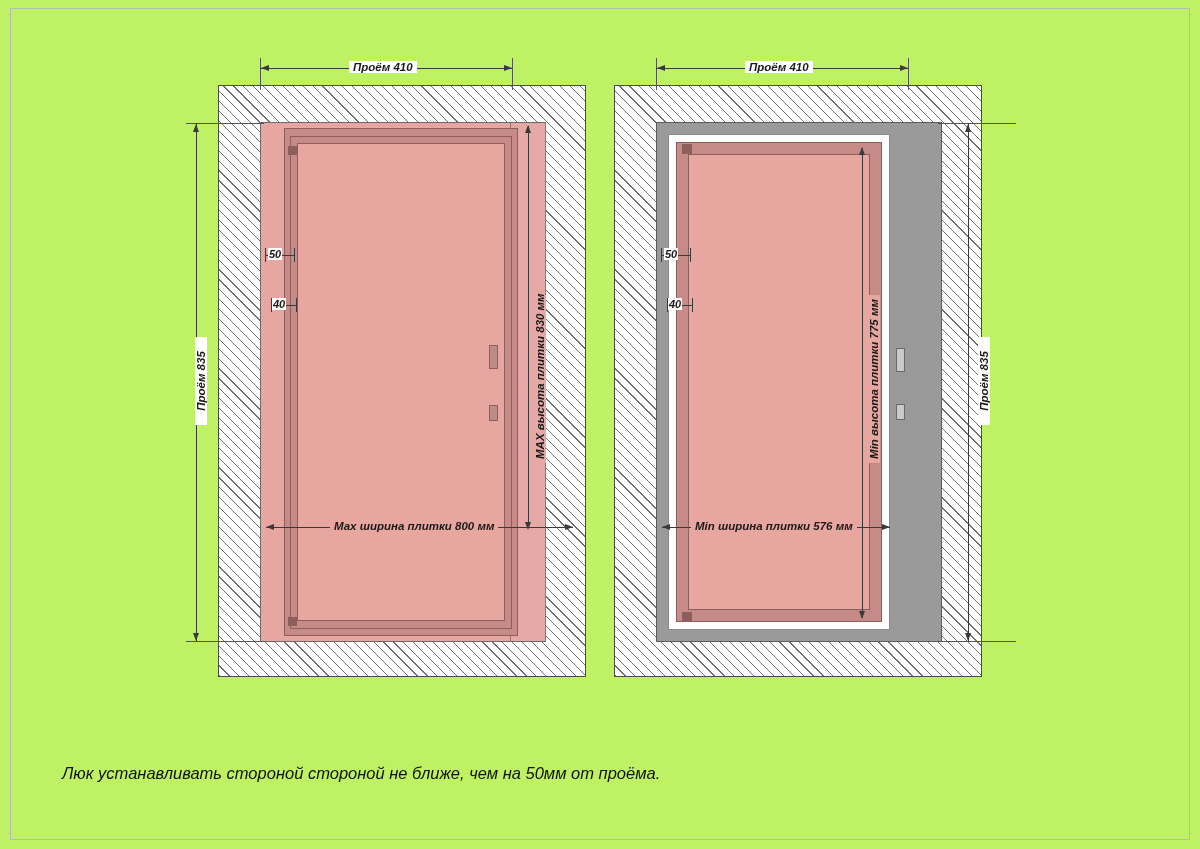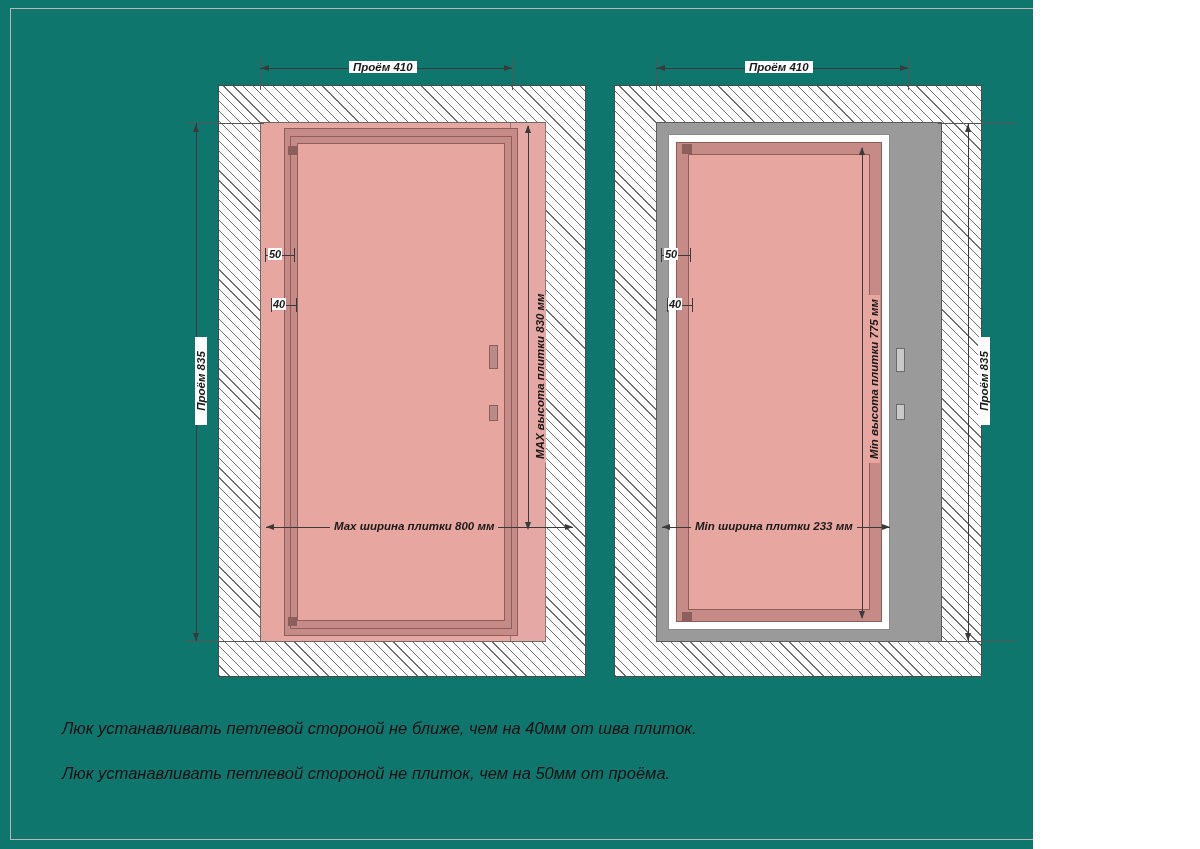--- a/index.html
+++ b/index.html
@@ -5,23 +5,23 @@
   html, body {
     margin: 0;
     padding: 0;
     background: #ffffff;
   }
   body {
     font-family: "Liberation Sans", sans-serif;
   }
   #page {
     position: relative;
-    width: 1033px;
+    width: 1200px;
     height: 849px;
-    background: #0f766e;
+    background: #bef264;
     overflow: hidden;
   }
   .frame-border {
     position: absolute;
     left: 10px;
     top: 8px;
     width: 1180px;
     height: 832px;
     border: 1px solid #b9b9b9;
     box-sizing: border-box;
@@ -249,29 +249,28 @@
     <div class="dim-text vert rot-neg90" style="left:940px; top:375px; width:80px; text-align:center;">Проём 835</div>
 
     <div class="dim-line v-line" style="left:862px; top:148px; height:470px; width:1px;"></div>
     <div class="arrow arrow-up" style="left:859px; top:147px;"></div>
     <div class="arrow arrow-down" style="left:859px; top:611px;"></div>
     <div class="dim-text vert rot-neg90" style="left:790px; top:373px; width:160px; text-align:center; background:#e8a6a0;">Min высота плитки 775 мм</div>
 
     <div class="dim-line h-line" style="left:662px; top:527px; width:228px; height:1px;"></div>
     <div class="arrow arrow-left" style="left:662px; top:523.5px;"></div>
     <div class="arrow arrow-right" style="left:882px; top:523.5px;"></div>
-    <div class="dim-text" style="left:691px; top:520px; background:#e8a6a0;">Min ширина плитки 233 мм</div>
+    <div class="dim-text" style="left:691px; top:520px; background:#e8a6a0;">Min ширина плитки 576 мм</div>
 
     <div class="tick" style="left:661px; top:248px; height:14px;"></div>
     <div class="tick" style="left:690px; top:248px; height:14px;"></div>
     <div class="dim-line h-line" style="left:661px; top:255px; width:29px; height:1px;"></div>
     <div class="dim-text small" style="left:664px; top:248px;">50</div>
 
     <div class="tick" style="left:667px; top:298px; height:14px;"></div>
     <div class="tick" style="left:692px; top:298px; height:14px;"></div>
     <div class="dim-line h-line" style="left:667px; top:305px; width:25px; height:1px;"></div>
     <div class="dim-text small" style="left:668px; top:298px;">40</div>
   </div>
 
-  <div class="note" style="left:62px; top:719px;">Люк устанавливать петлевой стороной не ближе,  чем на 40мм от шва плиток.</div>
-  <div class="note" style="left:62px; top:764px;">Люк устанавливать петлевой стороной не плиток,  чем на 50мм от проёма.</div>
+  <div class="note" style="left:62px; top:764px;">Люк устанавливать стороной стороной не ближе,  чем на 50мм от проёма.</div>
 
 </div>
 
 </body></html>

